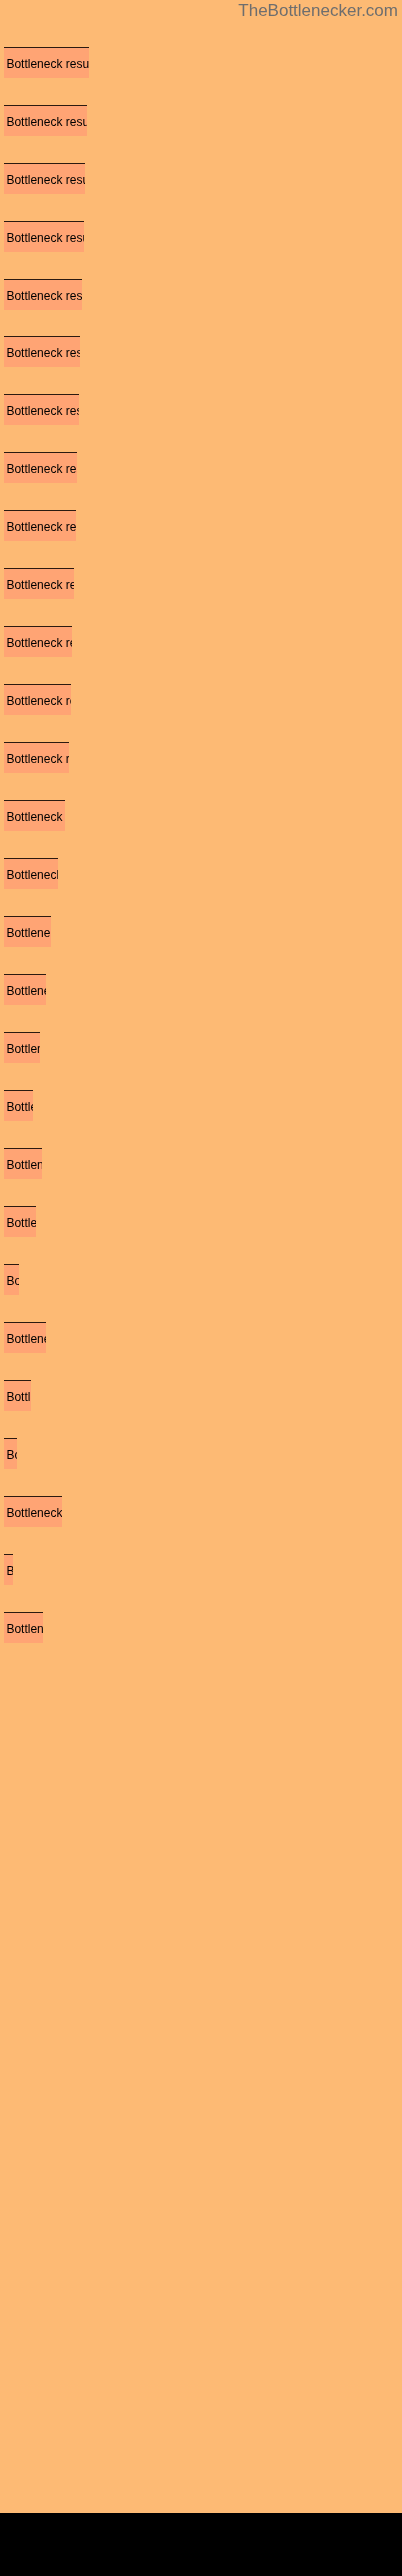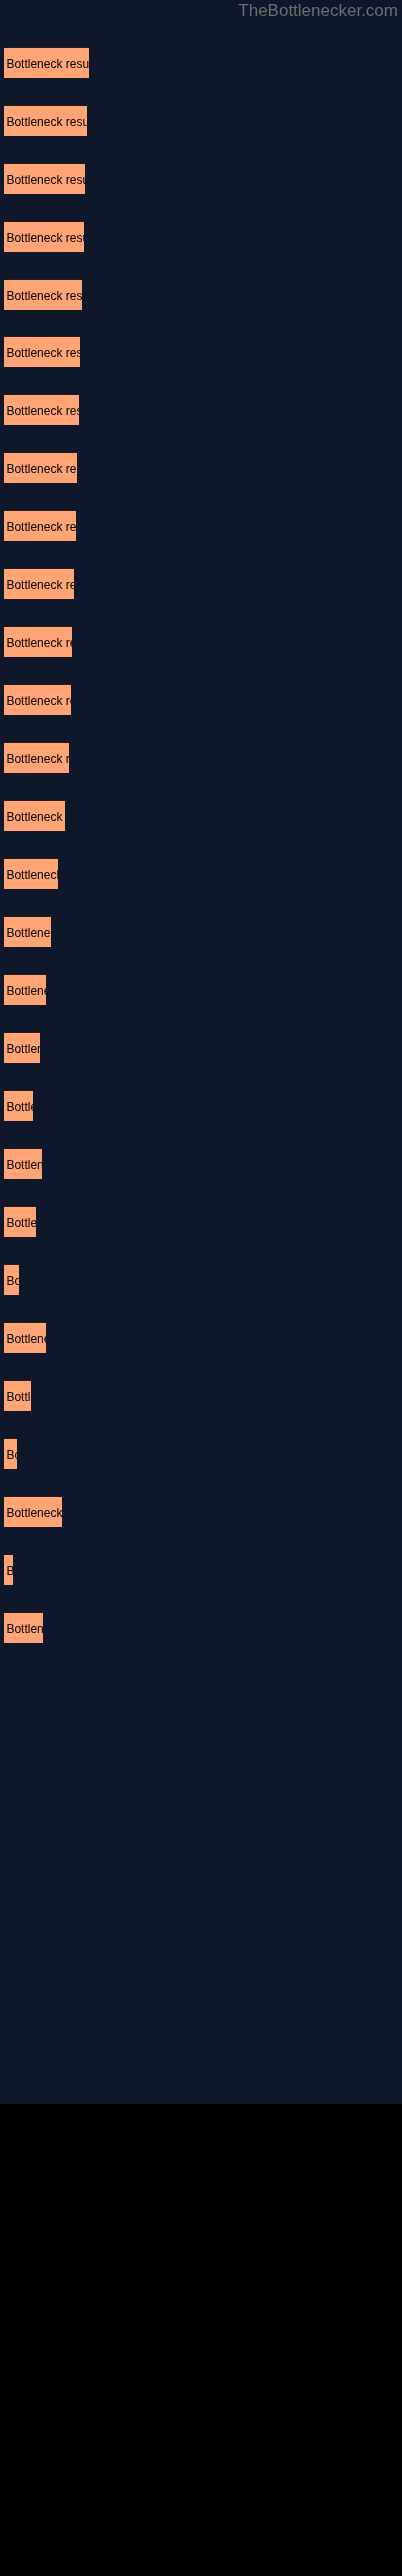--- a/index.html
+++ b/index.html
@@ -3,22 +3,22 @@
 <meta charset="utf-8">
 <style>
   html, body {
     margin: 0;
     padding: 0;
     background: #000000;
   }
   #page {
     position: relative;
     width: 403px;
-    height: 2104px;
-    background: #0f172a;
+    height: 2513px;
+    background: #fdba74;
     overflow: hidden;
     font-family: "Liberation Sans", sans-serif;
   }
   #site-title {
     position: absolute;
     top: 0px;
     left: 0px;
     width: 398px;
     text-align: right;
     color: #6e6e6e;

